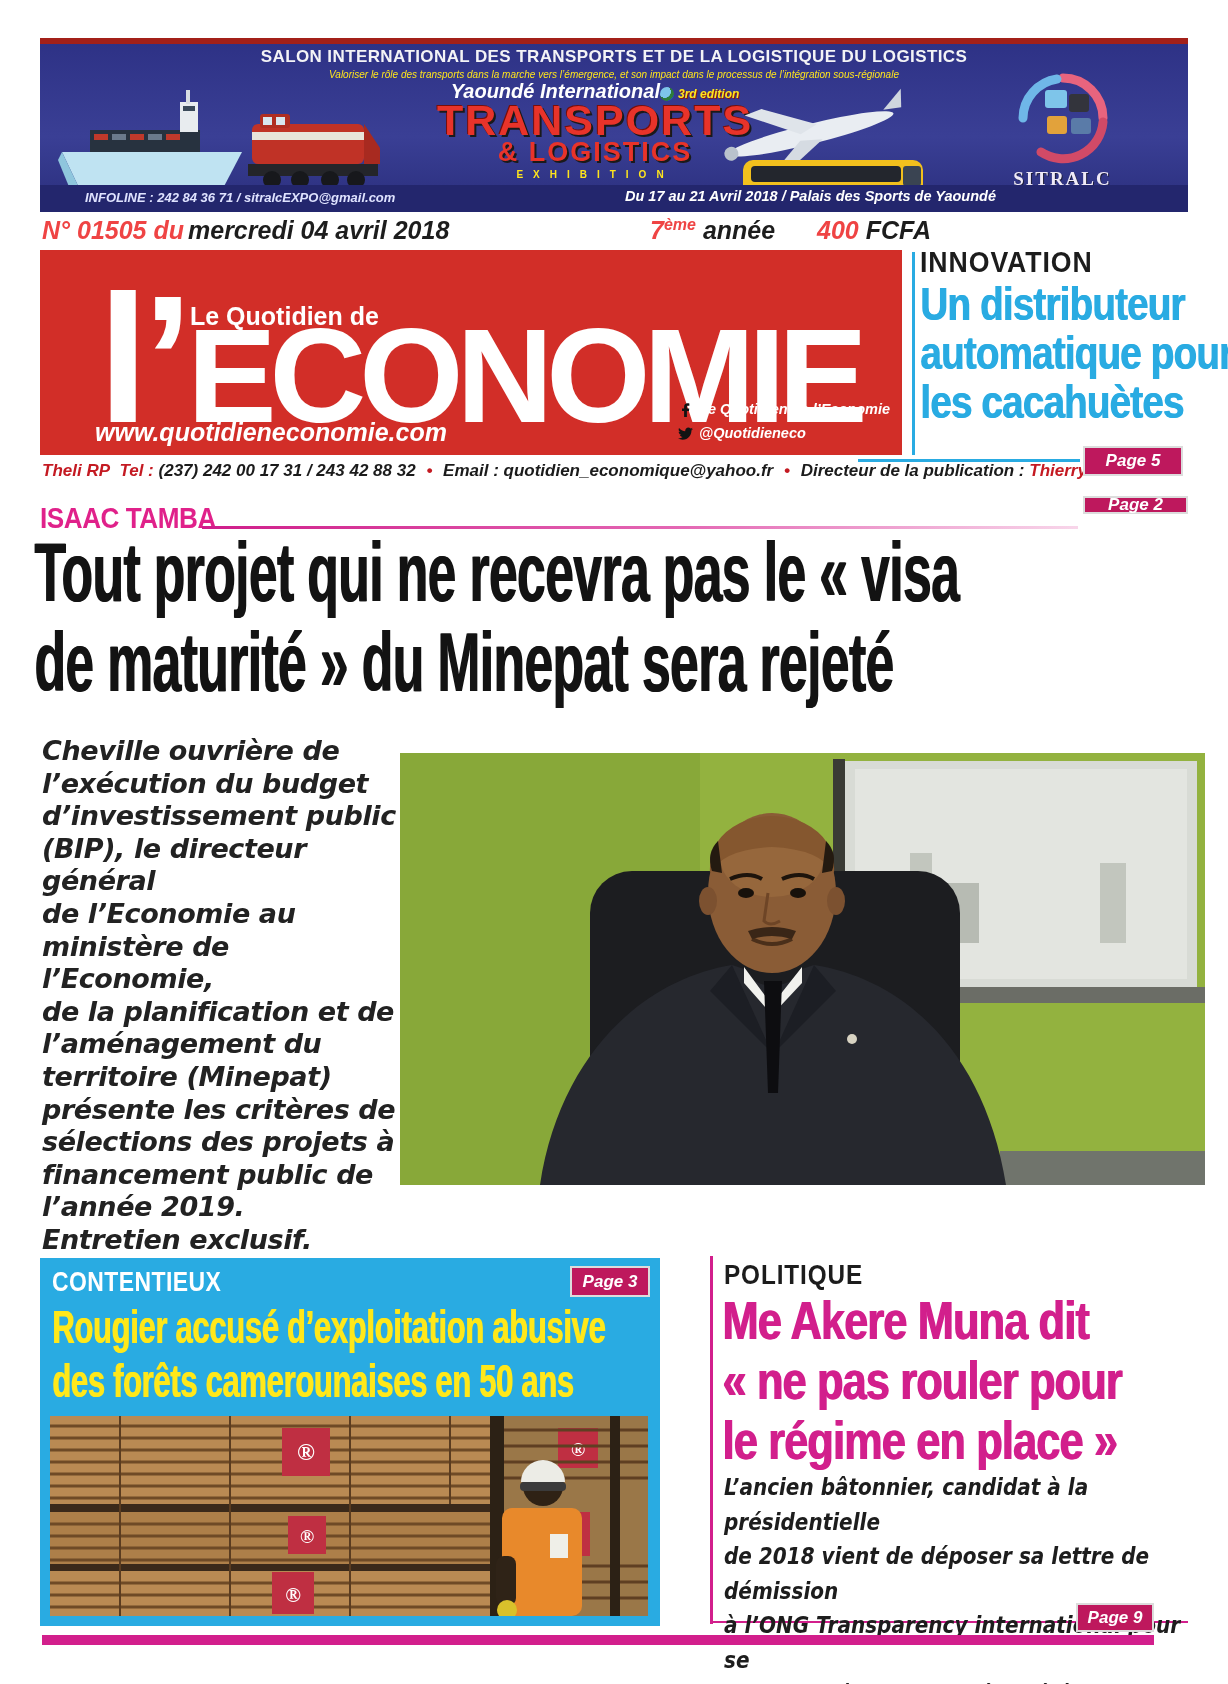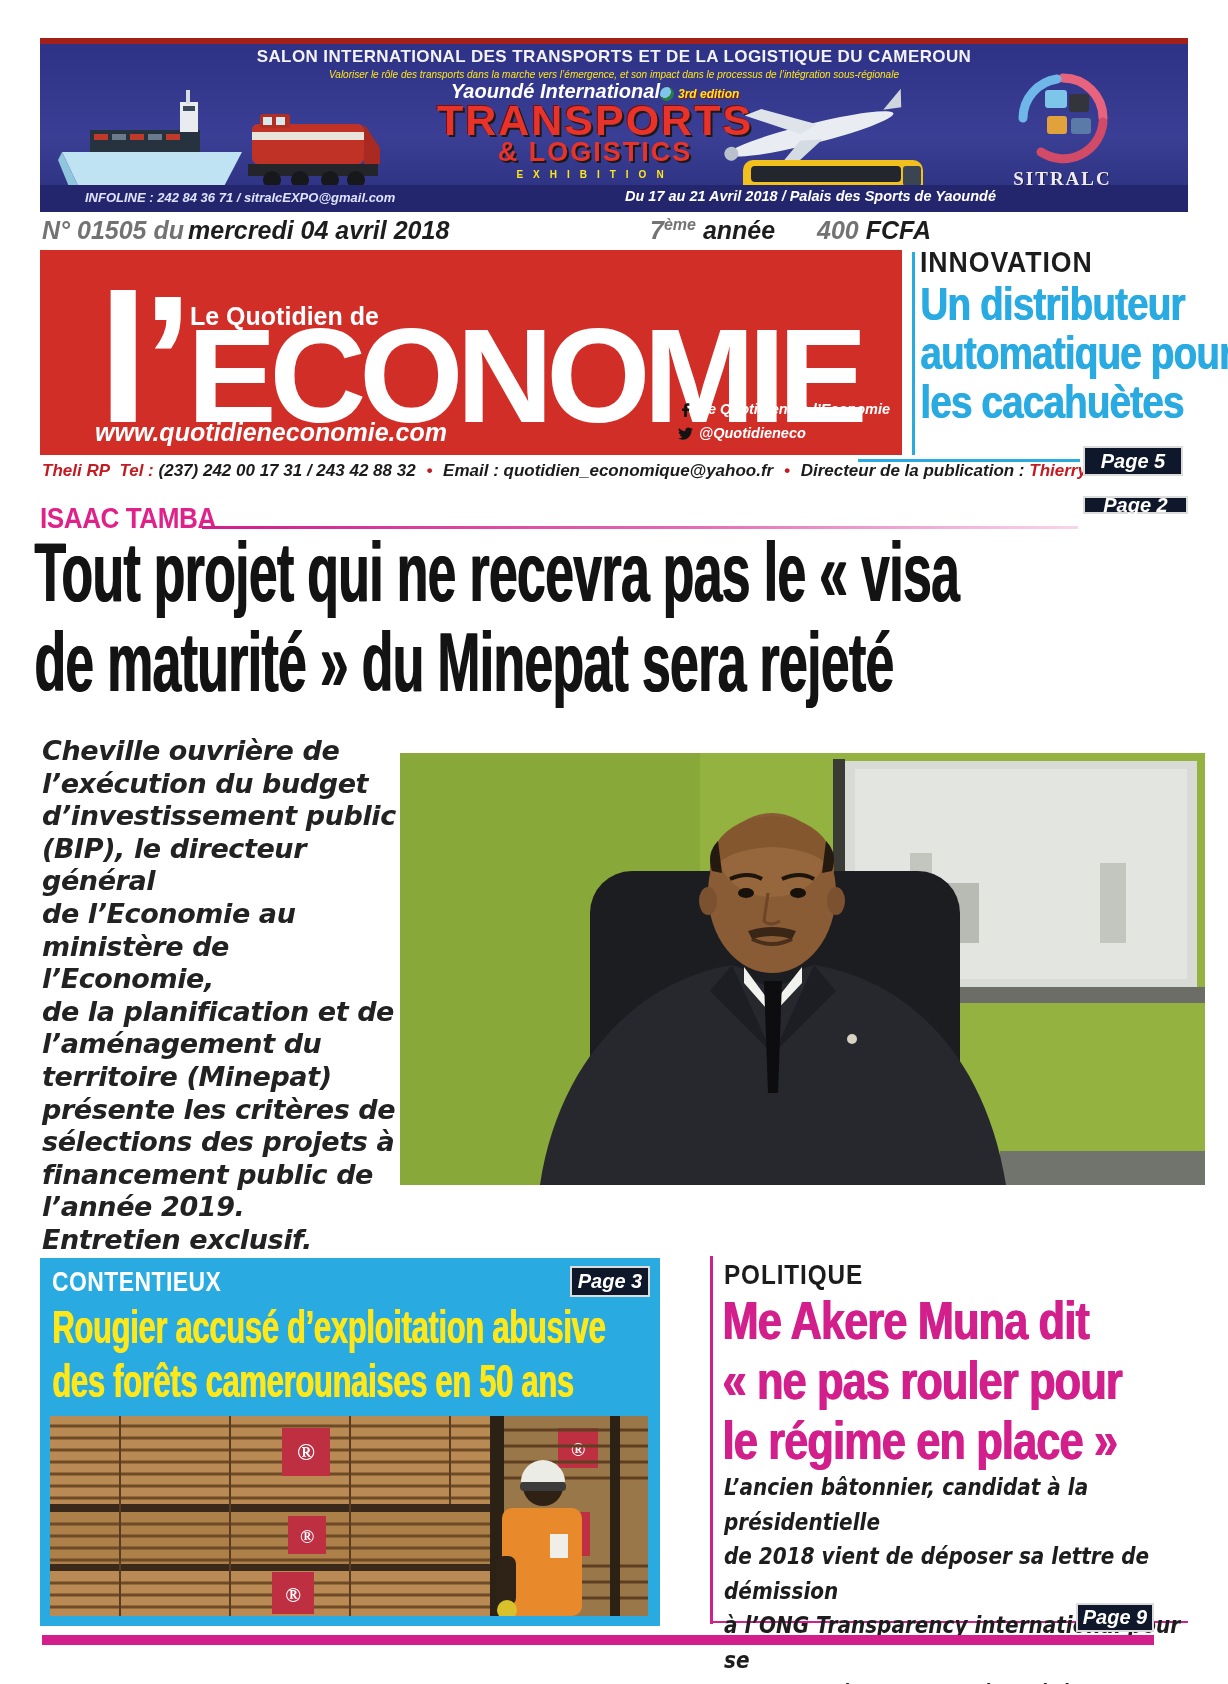--- a/index.html
+++ b/index.html
@@ -30,21 +30,21 @@
          background:radial-gradient(circle at 35% 35%,#7ec5ea 0 45%,#2d7d3a 46% 70%,#1d5fa8 71% 100%);vertical-align:middle;}
   .sitralc{position:absolute;left:905px;top:28px;width:235px;text-align:center;}
   .sitralc-name{font-family:"Liberation Serif",serif;color:#efeaf7;font-weight:bold;font-size:19px;
          letter-spacing:2px;text-shadow:1px 1px 0 #1c1c38;}
   .sitralc-sub{color:#f2c7da;font-size:11px;font-weight:bold;text-shadow:1px 1px 0 #1c1c38;}
   .sitralc-tag{color:#c9cde8;font-size:8px;}
 
   
   .dateline{position:absolute;left:42px;top:216px;width:1146px;height:32px;
             font-style:italic;font-weight:bold;font-size:25px;color:#1d1d1d;}
-  .dl-red{color:#737373;}
+  .dl-red{color:#ef4444;}
   .dl-issue{position:absolute;left:0;top:0;}
   .dl-date{position:absolute;left:146px;top:0;}
   .dl-year{position:absolute;left:608px;top:0;}
   .dl-sup{font-size:16px;vertical-align:super;}
   .dl-price{position:absolute;left:775px;top:0;}
 
   
   .mast{position:absolute;left:40px;top:250px;width:862px;height:205px;background:#d22e28;}
   .mast-prefix{position:absolute;left:150px;top:20px;color:#fff;font-weight:bold;font-size:25px;margin-top:32px;}
   .mast-big{position:absolute;left:58px;bottom:26px;display:flex;align-items:baseline;color:#fff;font-weight:bold;}
@@ -57,22 +57,22 @@
   .soc-ic{width:15px;height:15px;display:inline-block;}
 
   
   .contact{position:absolute;left:42px;top:461px;width:1120px;font-style:italic;font-weight:bold;
            font-size:17px;color:#1b1b1b;white-space:nowrap;}
   .ct-red{color:#c41a22;}
   .ct-dot{color:#c41a22;margin:0 6px;}
 
   
   .kicker{font-weight:bold;white-space:nowrap;transform-origin:left top;}
-  .badge{position:absolute;background:#0f172a;color:#fff;font-style:italic;font-weight:bold;
-         font-size:20px;display:flex;align-items:center;justify-content:center;
+  .badge{position:absolute;background:#be185d;color:#fff;font-style:italic;font-weight:bold;
+         font-size:17px;display:flex;align-items:center;justify-content:center;
          border:2px solid #dcdcdc;box-sizing:border-box;}
   .vline-blue{position:absolute;width:3px;background:#29abe2;}
   .hline-blue{position:absolute;height:3px;background:#29abe2;}
   .tamba-line{position:absolute;height:3px;background:linear-gradient(90deg,#cf1d8a 0%,#e468b4 55%,#f8d6ea 100%);}
 
   
   .inno-kicker{position:absolute;left:920px;top:246px;font-size:29px;color:#1c1c1c;transform:scaleX(.92);letter-spacing:1px;}
   .inno-head{position:absolute;left:920px;top:280px;width:400px;font-weight:bold;color:#29abe2;
              font-size:46px;line-height:49px;letter-spacing:-1px;transform:scaleX(.84);transform-origin:left top;
              text-shadow:1px 0 0 currentColor;}
@@ -106,21 +106,21 @@
             transform:scaleX(.87);transform-origin:left top;}
 
   .bottom-bar{position:absolute;left:42px;top:1635px;width:1112px;height:10px;background:#d21f8c;}
 </style>
 </head>
 <body>
 
 <div id="page">
 
   <div class="banner">
-    <div class="banner-title">SALON INTERNATIONAL DES TRANSPORTS ET DE LA LOGISTIQUE DU CAMEROUN</div>
+    <div class="banner-title">SALON INTERNATIONAL DES TRANSPORTS ET DE LA LOGISTIQUE DU LOGISTICS</div>
     <div class="banner-sub">Valoriser le rôle des transports dans la marche vers l’émergence, et son impact dans le processus de l’intégration sous-régionale</div>
 
     <svg class="abs" style="left:12px;top:38px;" width="205" height="120" viewBox="0 0 205 120">
       <polygon points="10,70 190,70 168,112 30,112" fill="#bfe3f2"></polygon>
       <polygon points="10,70 30,112 20,112 6,78" fill="#8fc6dd"></polygon>
       <rect x="38" y="48" width="110" height="22" fill="#27323f"></rect>
       <rect x="42" y="52" width="14" height="6" fill="#c0392b"></rect>
         <rect x="60" y="52" width="14" height="6" fill="#6b7a8c"></rect>
       <rect x="78" y="52" width="14" height="6" fill="#c0392b"></rect>
         <rect x="96" y="52" width="14" height="6" fill="#6b7a8c"></rect>

